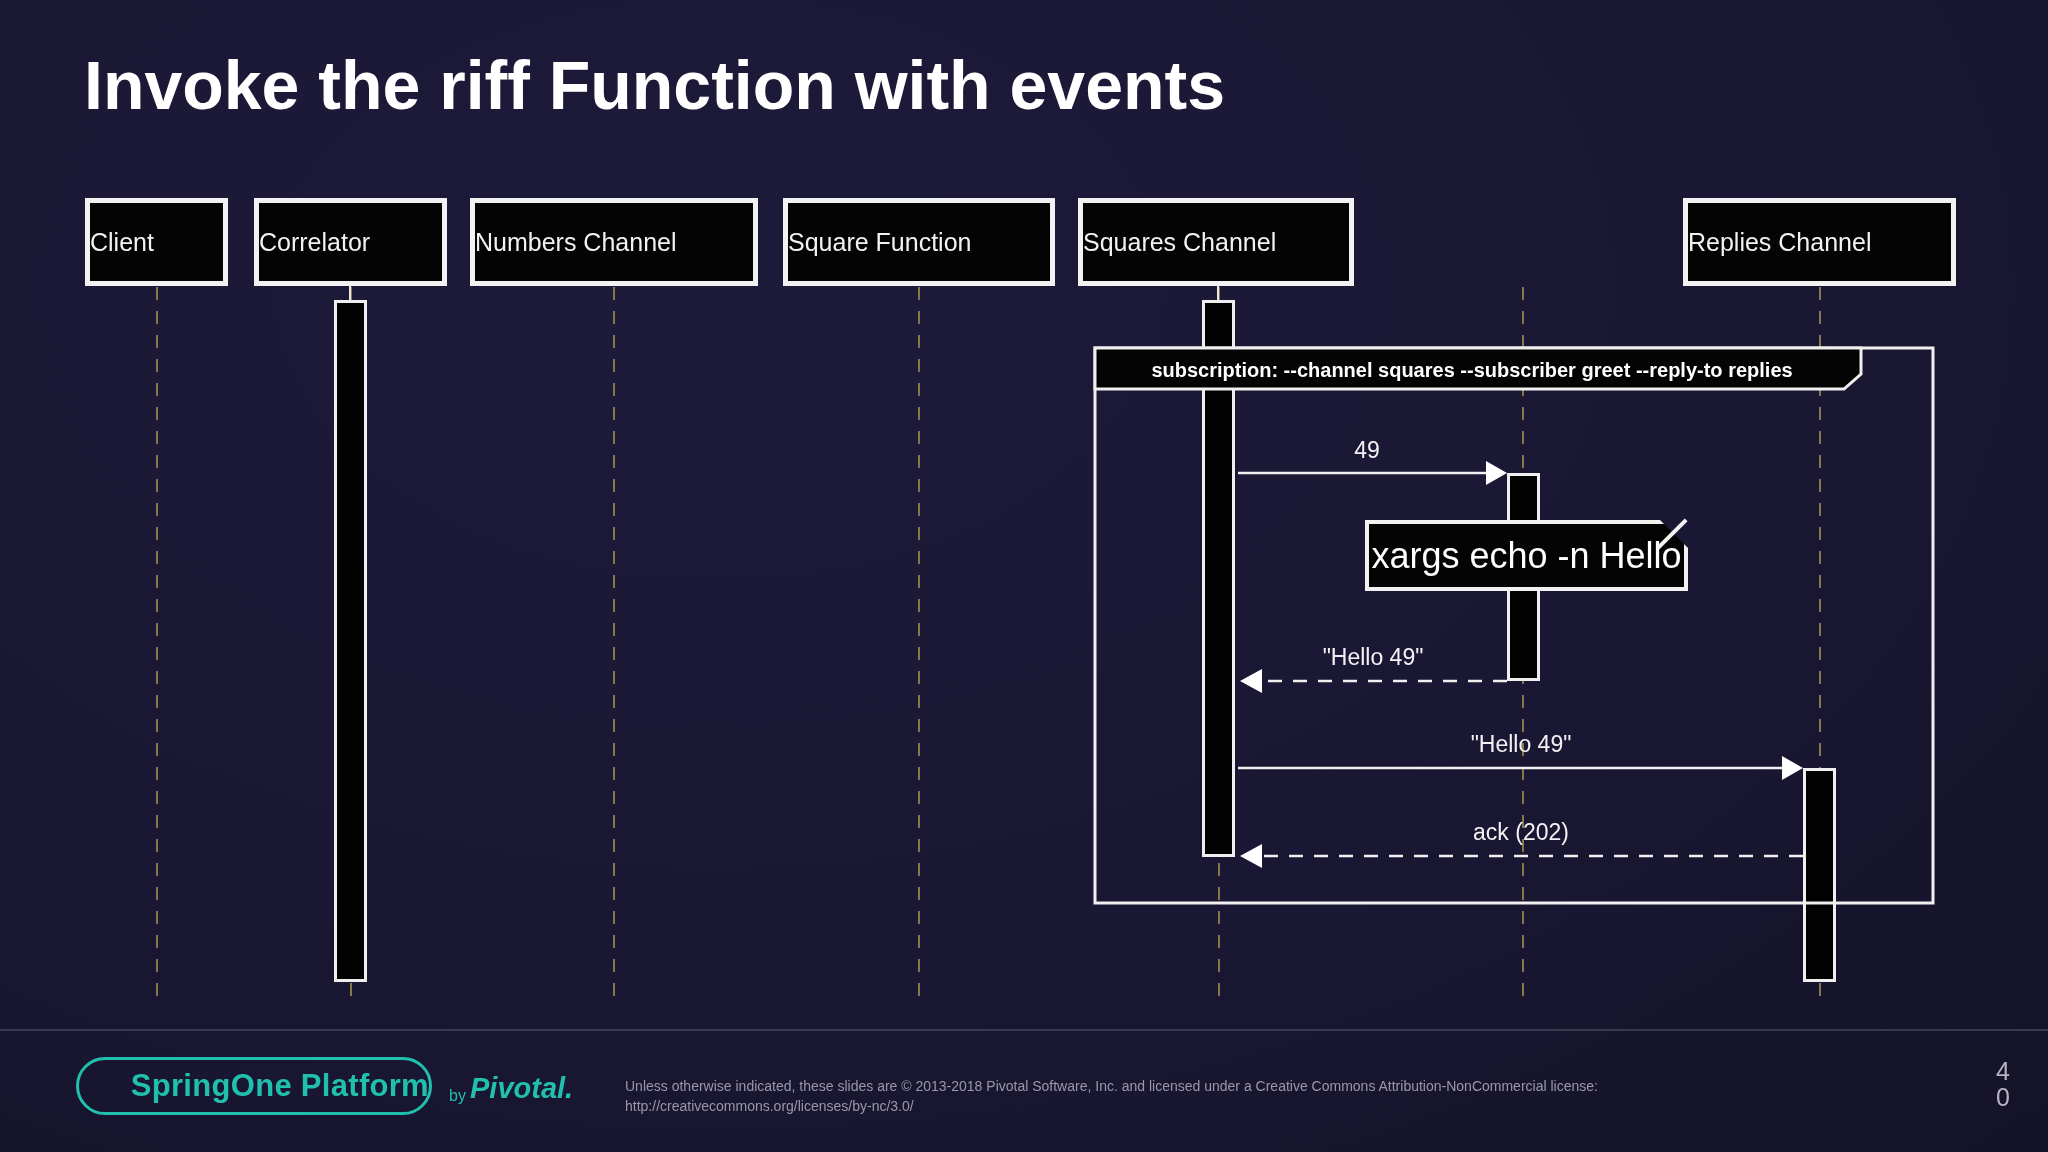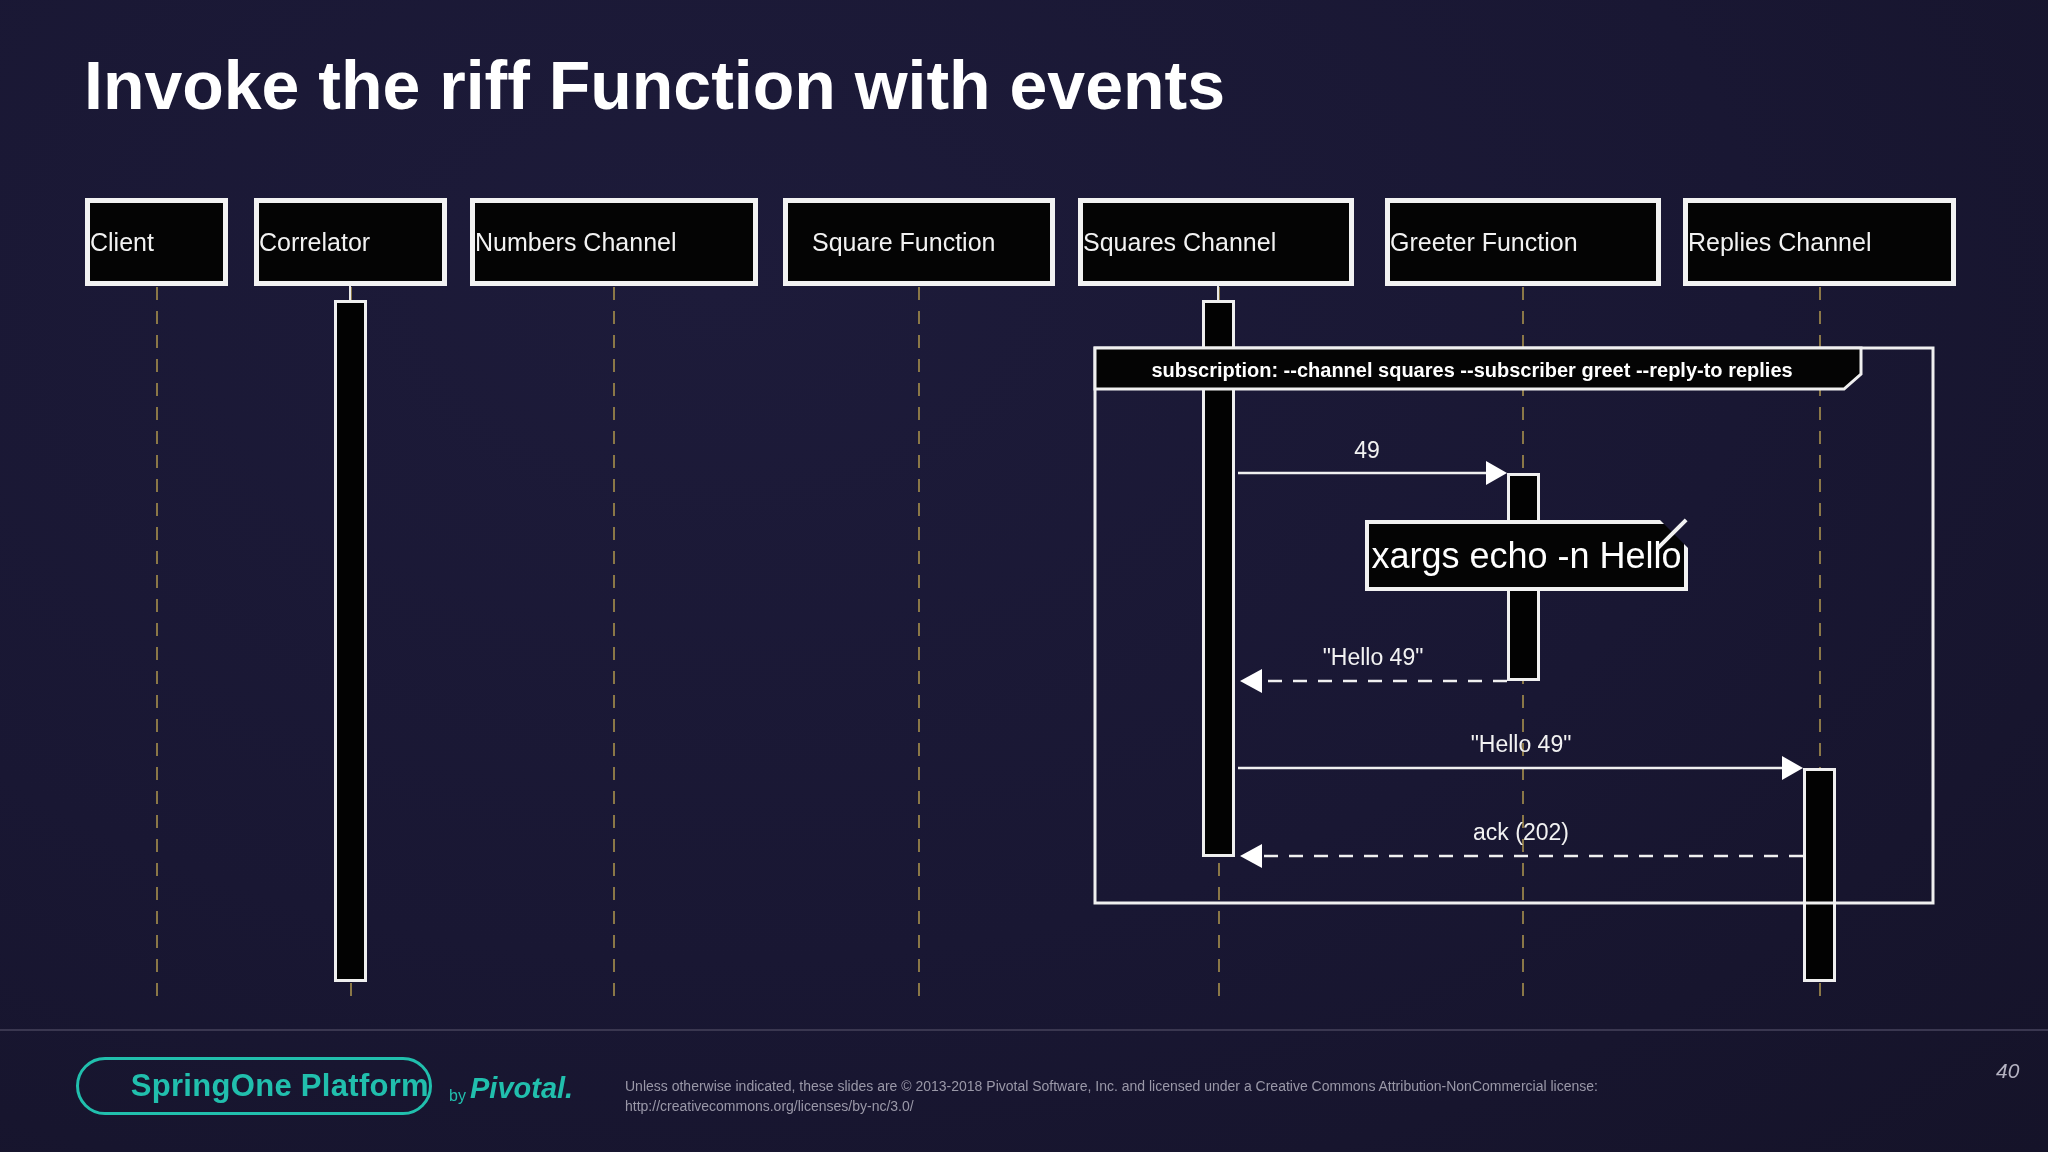--- a/index.html
+++ b/index.html
@@ -49,47 +49,44 @@
     position:absolute; left:76px; top:1057px; width:356px; height:58px;
     border:3.5px solid #21bfad; border-radius:30px; box-sizing:border-box; z-index:9;
     display:flex; align-items:center; justify-content:flex-end;
   }
   .logo-text { color:#21bfad; font-size:31px; font-weight:700; letter-spacing:0.3px; white-space:nowrap; }
   .by-label { position:absolute; left:449px; top:1087px; color:#21bfad; font-size:16px; z-index:9; }
   .brand { position:absolute; left:470px; top:1072px; color:#21bfad; font-size:29px; font-weight:700; z-index:9;font-style:italic; }
   .license { position:absolute; left:625px; top:1076px; color:#9a98a8; font-size:14px; line-height:20px; z-index:9; }
   .page-num {
     position:absolute; left:1996px; top:1058px; width:26px;
-    color:#b5b3c2; font-size:21px; line-height:26px; word-break:break-all; z-index:9;font-style:italic;
+    color:#b5b3c2; font-size:25px; line-height:26px; word-break:break-all; z-index:9;
   }
 </style>
 </head>
 <body>
 
 <div class="slide">
 
   <div class="title">Invoke the riff Function with events</div>
 
   <div class="actor" style="left:85px;  width:143px;">
       <span>Client</span>
     </div>
   <div class="actor" style="left:254px; width:193px;">
       <span>Correlator</span>
     </div>
   <div class="actor" style="left:470px; width:288px;">
       <span>Numbers Channel</span>
     </div>
-  <div class="actor" style="left:783px; width:272px;padding-left:24px;">
+  <div class="actor" style="left:783px; width:272px;">
       <span>Square Function</span>
     </div>
   <div class="actor" style="left:1078px;width:276px;">
       <span>Squares Channel</span>
-    </div>
-  <div class="actor" style="left:1385px;width:276px;">
-      <span>Greeter Function</span>
     </div>
   <div class="actor" style="left:1683px;width:273px;">
       <span>Replies Channel</span>
     </div>
 
   <div class="lifeline" style="left:156px;"></div>
   <div class="lifeline" style="left:350px;"></div>
   <div class="lifeline" style="left:613px;"></div>
   <div class="lifeline" style="left:918px;"></div>
   <div class="lifeline" style="left:1218px;"></div>

